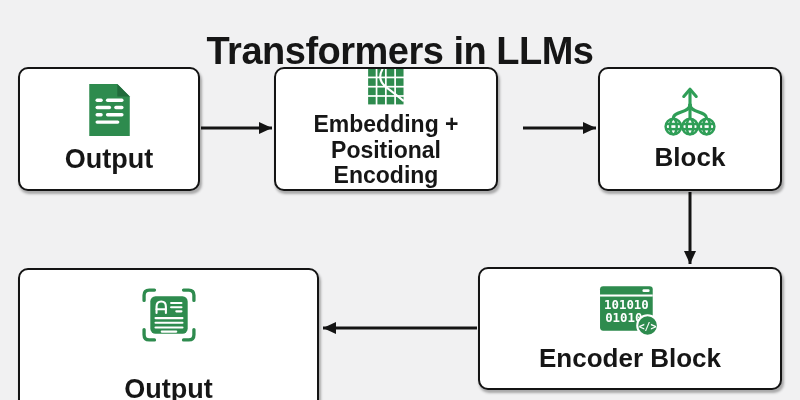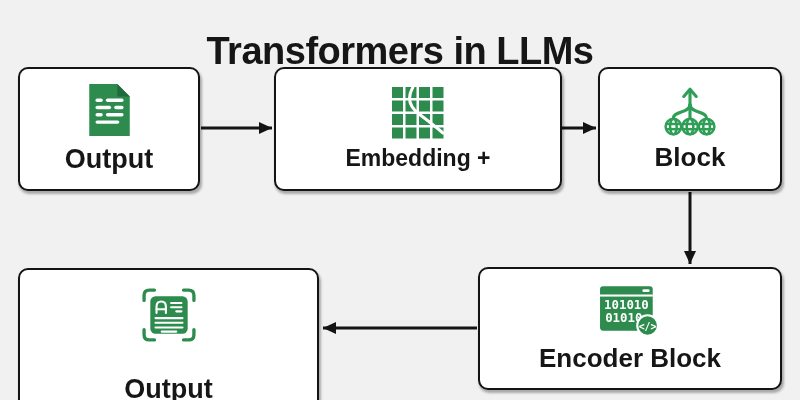--- a/index.html
+++ b/index.html
@@ -20,21 +20,21 @@
     box-shadow:1.5px 3px 2.5px rgba(0,0,0,0.30);
     display:flex;flex-direction:column;align-items:center;justify-content:center;
     gap:7px;box-sizing:border-box;
   }
   .node .label{
     font-weight:bold;color:#161616;font-size:27px;line-height:1.12;text-align:center;
   }
   .node .label.small{font-size:23px;}
   .node .label.mid{font-size:26px;}
   #node-input     {left:18px;  top:67px;  width:182px; height:124px;}
-  #node-embedding {left:274px; top:67px;  width:288px; height:124px;}
+  #node-embedding {left:274px; top:67px;  width:224px; height:124px;}
   #node-encoder   {left:598px; top:67px;  width:184px; height:124px;}
   #node-output    {left:18px;  top:268px; width:301px; height:156px;gap:32px;}
   #node-decoder   {left:478px; top:267px; width:304px; height:123px;}
   .icon{display:block;}
   #arrow-layer{position:absolute;left:0;top:0;width:800px;height:400px;pointer-events:none;}
 </style>
 </head>
 <body>
 
 <div class="title">Transformers in LLMs</div>
@@ -85,20 +85,21 @@
         <rect x="40.5" y="27" width="11" height="11"></rect>
       <rect x="0" y="40.5" width="11" height="11"></rect>
         <rect x="13.5" y="40.5" width="11" height="11"></rect>
         <rect x="27" y="40.5" width="11" height="11"></rect>
         <rect x="40.5" y="40.5" width="11" height="11"></rect>
     </g>
     <path d="M21 0 C14 12 19 21 27 27 C35 33 44 40 51 46" fill="none" stroke="#ffffff" stroke-width="3" stroke-linecap="round"></path>
   </svg>
   <div>
     <div class="label small">Embedding +</div>
+    <div class="label small">Positional Encoding</div>
   </div>
 </div>
 
 <div class="node" id="node-encoder">
   <svg class="icon" width="54" height="50" viewBox="0 0 52 48">
     <g stroke="#2f9e57" fill="none" stroke-width="3" stroke-linecap="round" stroke-linejoin="round">
       <path d="M26 20 V5"></path>
       <path d="M20 10 L26 3 L32 10"></path>
       <path d="M26 18 C26 26 10 24 10 31"></path>
       <path d="M26 18 C26 26 42 24 42 31"></path>

